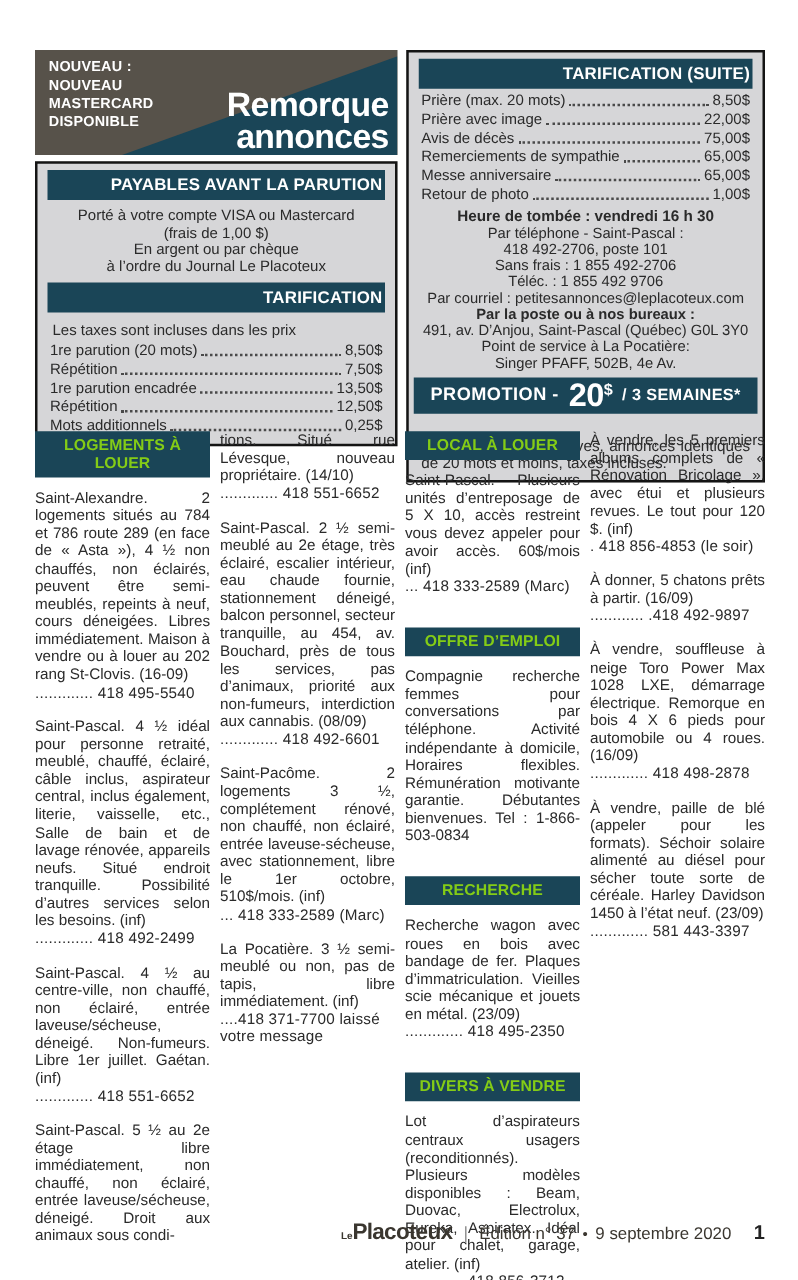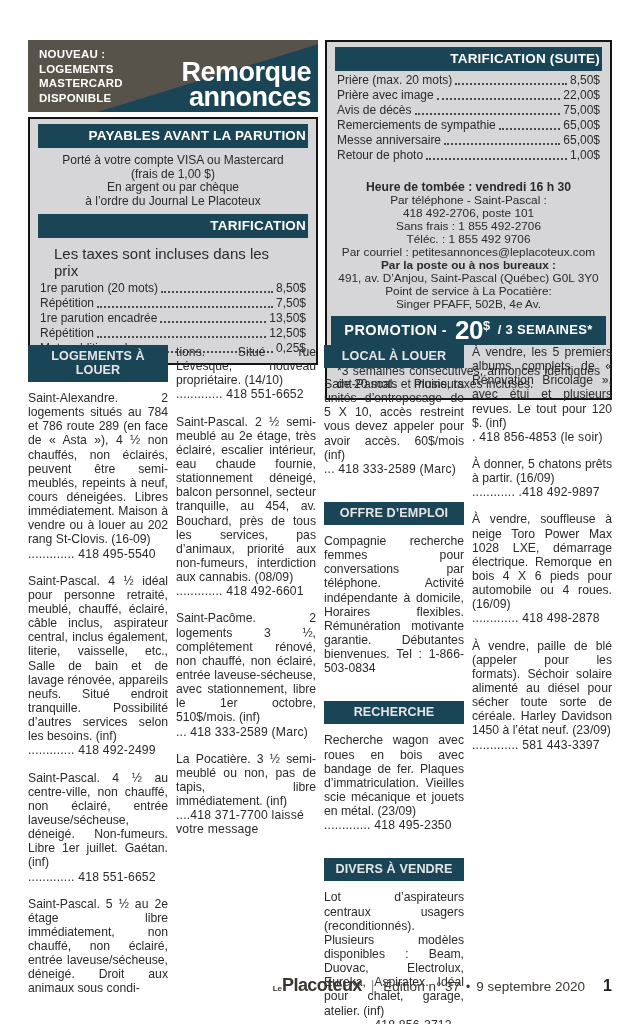--- a/index.html
+++ b/index.html
@@ -6,50 +6,50 @@
   body {
     width:638px; height:1024px; background:#ffffff; position:relative;
     font-family:"Liberation Sans", sans-serif; color:var(--text,#2a2a2a);
     -webkit-font-smoothing:antialiased; overflow:hidden;
   }
   .top { position:absolute; left:28px; top:40px; width:584px; display:flex; gap:7px; align-items:flex-start; }
   .top-left { width:290px; flex:0 0 290px; }
   .top-right { width:287px; flex:0 0 287px; box-sizing:border-box; }
 
   
-  .header-art { position:relative; height:72px; background:var(--masthead_brown,#57524a); margin-bottom:5px; overflow:hidden; }
+  .header-art { position:relative; height:84px; background:var(--masthead_brown,#57524a); margin-bottom:5px; overflow:hidden; }
   .badge { position:absolute; left:11px; top:7px; color:#fff; font-weight:bold; font-size:11.5px; line-height:1.28; letter-spacing:.2px; z-index:2; }
   .title-bg { position:absolute; inset:0; background:var(--accent_blue,#1a4557); clip-path:polygon(24% 100%, 100% 6%, 100% 100%); }
   .masthead-title { position:absolute; right:7px; bottom:1px; color:#fff; font-weight:bold; font-size:27px; line-height:.95; text-align:right; letter-spacing:-.5px; }
 
   
   .panel { background:var(--panel_gray,#d6d6d8); border:2px solid #141414; box-sizing:border-box; padding:5px 8px 7px; }
   .bar { background:var(--accent_blue,#1a4557); color:#ffffff; font-weight:bold; text-align:right; font-size:13.5px; padding:4px 2px 5px; letter-spacing:.2px; }
   .pay-lines { text-align:center; font-size:12px; line-height:1.14; margin:6px 0 5px; }
-  .tax-note { font-size:15px; margin:7px 16px 1px; }
+  .tax-note { font-size:12px; margin:7px 4px 1px; }
   .price-list { margin:2px 2px 0; }
   .price-row { display:flex; align-items:flex-end; font-size:12px; line-height:15px; }
   .price-row .pl { white-space:nowrap; }
   .price-row .dots { flex:1; border-bottom:2px dotted #4a4a4a; margin:0 3px 3px; min-width:8px; }
   .price-row .pv { white-space:nowrap; }
 
-  .deadline { text-align:center; font-weight:bold; font-size:12.2px; margin-top:17px; }
+  .deadline { text-align:center; font-weight:bold; font-size:12.2px; margin-top:3px; }
   .contact { text-align:center; font-size:11.8px; line-height:1.1; }
   .cline.bold { font-weight:bold; }
   .promo { background:var(--accent_blue,#1a4557); color:#fff; display:flex; align-items:center; justify-content:center; gap:8px; margin:5px -4px 20px; padding:1px 0 2px; }
   .promo-pre { font-weight:bold; font-size:14.5px; letter-spacing:.4px; }
   .promo-amt { font-weight:bold; font-size:26px; line-height:1; letter-spacing:-.5px; }
   .promo-amt sup { font-size:13px; vertical-align:9px; }
   .promo-suf { font-weight:bold; font-size:13px; letter-spacing:.3px; }
   .footnote { font-size:12.2px; line-height:1.08; text-align:justify; margin:2px 2px 0; }
 
   
   .classifieds { position:absolute; left:28px; top:345px; width:584px; display:flex; gap:8px; }
   .col { width:140px; flex:0 0 140px; }
-  .section-header { background:var(--accent_blue,#1a4557); color:#e5e5e5; font-weight:bold; text-align:center; font-size:12.6px; padding:4px 1px 5px; margin:0 0 9px; letter-spacing:.1px; }
+  .section-header { background:var(--accent_blue,#1a4557); color:#84cc16; font-weight:bold; text-align:center; font-size:12.6px; padding:4px 1px 5px; margin:0 0 9px; letter-spacing:.1px; }
   .ad + .section-header { margin-top:26px; }
   .ad { margin-bottom:13px; }
   .ad-text { margin:0; font-size:12.2px; line-height:1.16; text-align:justify; }
   .ad-phone { font-size:12.2px; line-height:1.16; letter-spacing:.2px; }
 
   
   .footer { position:absolute; right:26px; top:975px; display:flex; align-items:baseline; color:var(--footer_text,#3a362f); }
   .logo-le { font-size:8px; font-weight:bold; }
   .logo-main { font-size:18px; font-weight:bold; letter-spacing:-.6px; }
   .sep { color:#8c8c8c; margin:0 9px; font-size:14px; }
@@ -58,21 +58,21 @@
   .pagenum { font-size:16px; font-weight:bold; margin-left:18px; color:#222; }
 </style>
 </head>
 <body>
 
 <div class="top">
   <div class="top-left">
     <div class="header-art">
       <div class="badge">
           <div class="line">NOUVEAU :</div>
-          <div class="line">LOGEMENTS</div>
+          <div class="line">NOUVEAU</div>
           <div class="line">MASTERCARD</div>
           <div class="line">DISPONIBLE</div>
         </div>
       <div class="title-bg"></div>
       <div class="masthead-title">
           <div class="line">Remorque</div>
           <div class="line">annonces</div>
         </div>
     </div>
     <div class="panel">

